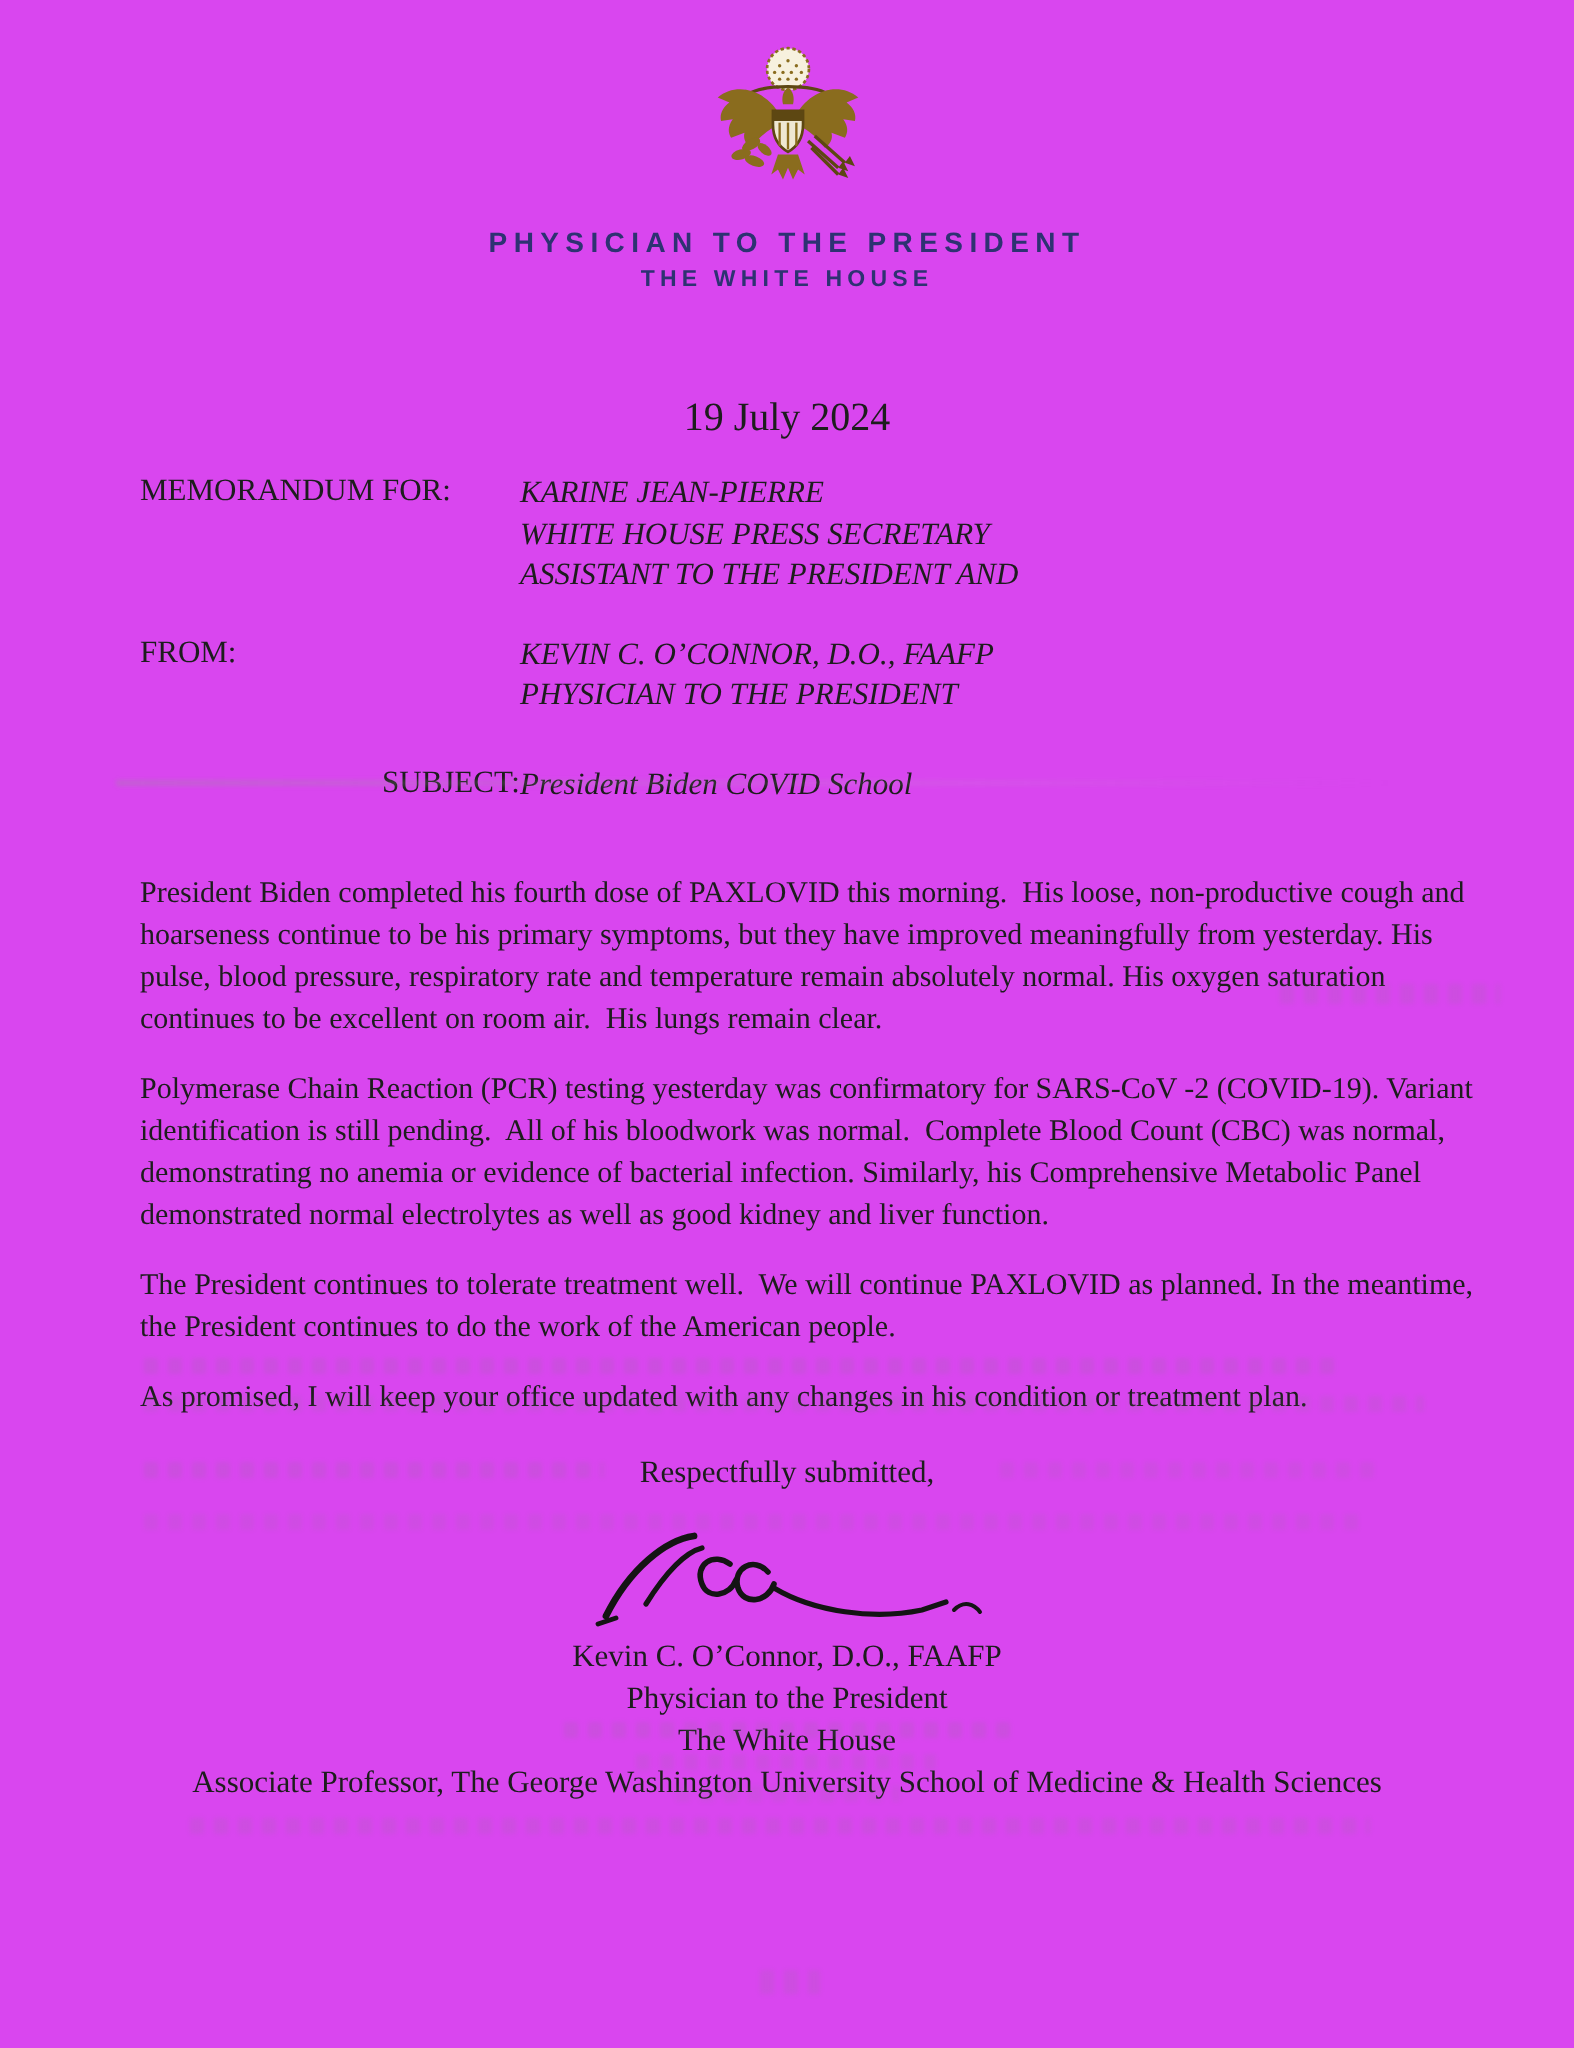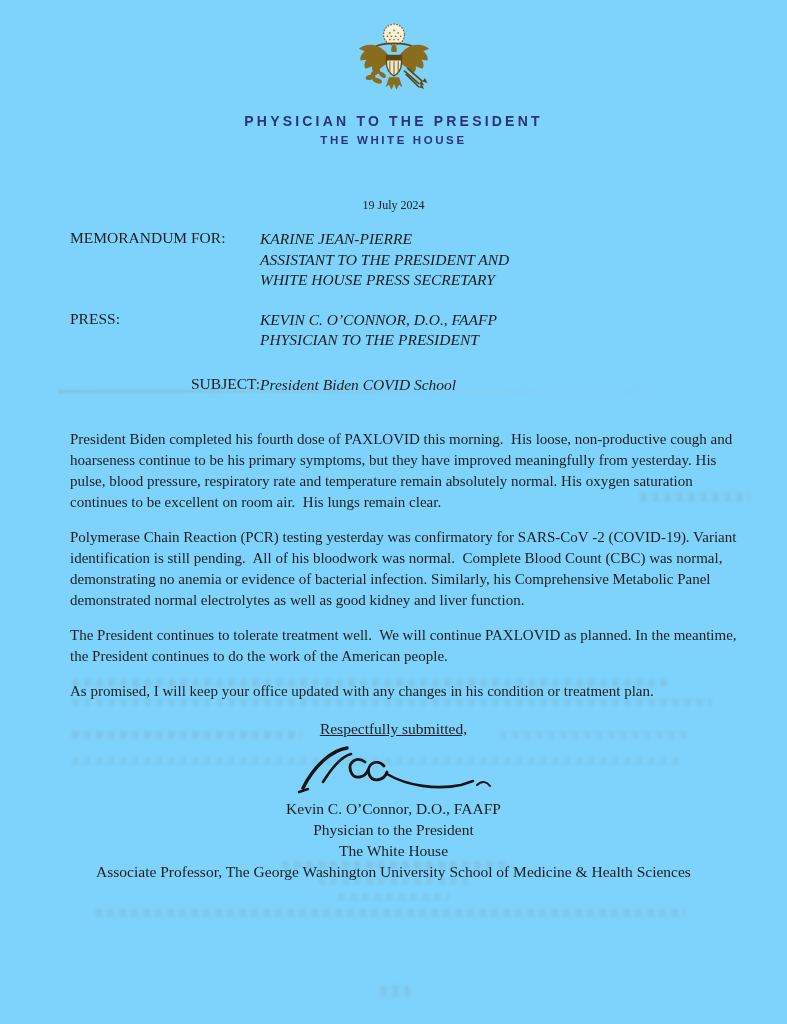--- a/index.html
+++ b/index.html
@@ -1,57 +1,57 @@
 <!DOCTYPE html>
 <html><head>
 <meta charset="utf-8">
 <style>
   html,body{margin:0;padding:0;background:#ffffff;}
   .page{
     position:relative;
     width:787px;height:1024px;
-    background:#7dd3fc;
+    background:#d946ef;
     overflow:hidden;
     font-family:"Liberation Serif", serif;
     color:#1d1d1d;
   }
   
   .letterhead{ text-align:center; padding-top:22px; }
   .seal{ display:block; margin:0 auto; }
   .lh-title{
     margin-top:9px;
     font-family:"Liberation Sans", sans-serif;
     font-weight:bold; font-size:14px; letter-spacing:3.2px;
     color:#2e3272;
   }
   .lh-sub{
     margin-top:5px;
     font-family:"Liberation Sans", sans-serif;
     font-weight:bold; font-size:11.5px; letter-spacing:2.6px;
     color:#2e3272;
   }
   
-  .date-line{ text-align:center; margin-top:52px; font-size:12px; }
+  .date-line{ text-align:center; margin-top:52px; font-size:20px; }
   
   .fields{ margin:16px 12px 0 70px; font-size:15.5px; }
   .field-row{ display:flex; margin-bottom:19px; }
   .field-row.subject{ margin-top:24px;text-align:right; }
   .field-label{ width:190px; flex:0 0 190px; }
   .field-value div{ line-height:20.5px;font-style:italic; }
   
   .memo-body{ margin:34px 40px 0 70px; position:relative; }
   .memo-body p{
     margin:0 0 14px 0;
     width:676px;
     font-size:15px; line-height:21px;
     white-space:pre-wrap;
   }
   
   .closing{ text-align:center; margin-top:18px; font-size:15.5px; }
-  .salutation{ margin-bottom:4px;text-decoration:underline; }
+  .salutation{ margin-bottom:16px; }
   .signature{ display:block; margin:0 auto; }
   .signer div{ line-height:21px; }
   
   .streak{
     position:absolute; left:58px; top:390px; width:640px; height:3px;
     background:linear-gradient(90deg, rgba(150,150,150,.30), rgba(190,190,190,.12) 60%, transparent);
     filter:blur(1px);
   }
   .ghost{
     position:absolute; height:8px;
@@ -130,26 +130,26 @@
     <div class="lh-sub">THE WHITE HOUSE</div>
   </header>
 
   <div class="date-line">19 July 2024</div>
 
   <section class="fields">
     <div class="field-row">
       <div class="field-label">MEMORANDUM FOR:</div>
       <div class="field-value">
         <div>KARINE JEAN-PIERRE</div>
+        <div>WHITE HOUSE PRESS SECRETARY</div>
         <div>ASSISTANT TO THE PRESIDENT AND</div>
-        <div>WHITE HOUSE PRESS SECRETARY</div>
       </div>
     </div>
     <div class="field-row">
-      <div class="field-label">PRESS:</div>
+      <div class="field-label">FROM:</div>
       <div class="field-value">
         <div>KEVIN C. O’CONNOR, D.O., FAAFP</div>
         <div>PHYSICIAN TO THE PRESIDENT</div>
       </div>
     </div>
     <div class="field-row subject">
       <div class="field-label">SUBJECT:</div>
       <div class="field-value">
         <div>President Biden COVID School</div>
       </div>

